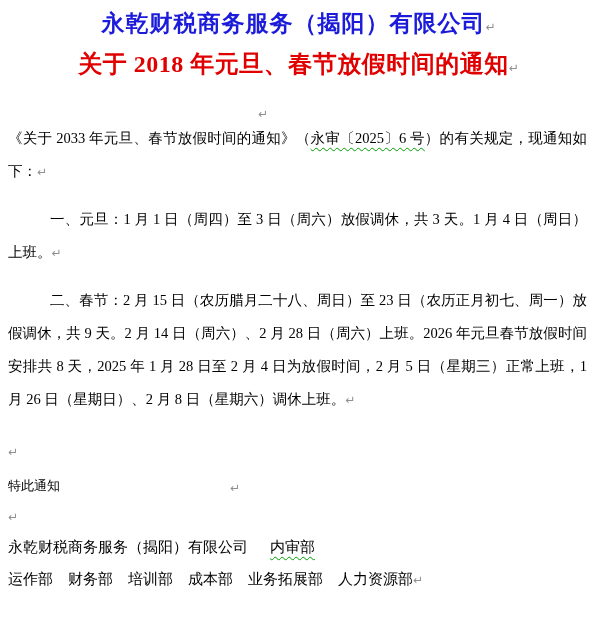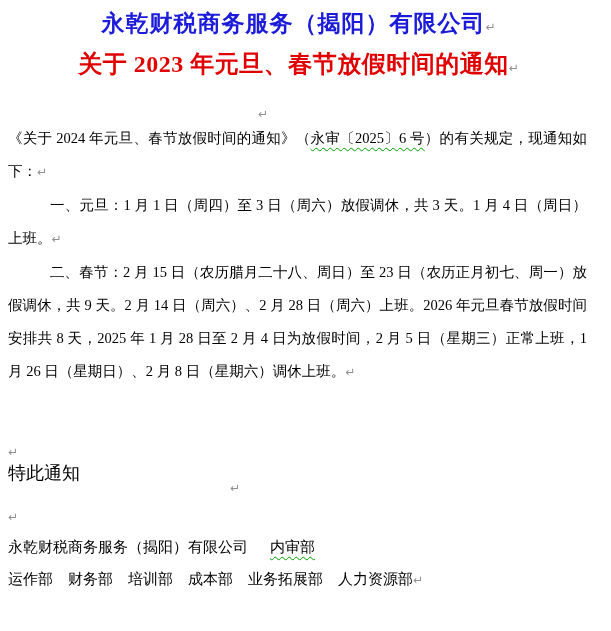--- a/index.html
+++ b/index.html
@@ -40,31 +40,31 @@
   }
   .pilcrow-line{position:absolute;font-size:12px;}
   .body-text{
     position:absolute;
     top:122px;left:8px;width:579px;
     font-size:14.5px;
     line-height:33px;
     text-align:justify;
   }
   .body-text p{margin:0;padding:0;}
-  .body-text p.indent{text-indent:42px;}
+  .body-text p.indent{text-indent:42px;margin-top:14px;}
   .squiggle{
     text-decoration-line:underline;
     text-decoration-style:wavy;
     text-decoration-color:var(--squiggle_green);
     text-decoration-thickness:1px;
     text-underline-offset:4px;
   }
   .closing{
-    position:absolute;top:457px;left:8px;
-    font-size:18px;line-height:33px;
+    position:absolute;top:469px;left:8px;
+    font-size:13px;line-height:33px;
   }
   .closing-mark{position:absolute;top:478px;left:230px;}
   .footer-line{
     position:absolute;left:8px;right:22px;
     text-align:left;
     font-size:15px;
     white-space:nowrap;
   }
   .f-company{top:538px;}
   .f-depts{top:570px;}
@@ -74,30 +74,30 @@
 </head>
 <body>
 
 <div class="page">
 
   <div class="centered title-company">
     <span>永乾财税商务服务（揭阳）有限公司</span><span class="pilcrow">↵</span>
   </div>
 
   <div class="centered title-notice">
-    <span>关于 2023 年元旦、春节放假时间的通知</span><span class="pilcrow">↵</span>
+    <span>关于 2018 年元旦、春节放假时间的通知</span><span class="pilcrow">↵</span>
   </div>
 
 
   <div class="pilcrow-line" style="top:107px;left:258px;">
     <span class="pilcrow">↵</span>
   </div>
 
   <div class="body-text">
-    <p><span>《关于 2024 年元旦、春节放假时间的通知》（</span><span class="squiggle">永审〔2025〕6 号</span><span>）的有关规定，现通知如下：</span><span class="pilcrow">↵</span></p>
+    <p><span>《关于 2033 年元旦、春节放假时间的通知》（</span><span class="squiggle">永审〔2025〕6 号</span><span>）的有关规定，现通知如下：</span><span class="pilcrow">↵</span></p>
     <p class="indent"><span>一、元旦：1 月 1 日（周四）至 3 日（周六）放假调休，共 3 天。1 月 4 日（周日）上班。</span><span class="pilcrow">↵</span></p>
     <p class="indent"><span>二、春节：2 月 15 日（农历腊月二十八、周日）至 23 日（农历正月初七、周一）放假调休，共 9 天。2 月 14 日（周六）、2 月 28 日（周六）上班。2026 年元旦春节放假时间安排共 8 天，2025 年 1 月 28 日至 2 月 4 日为放假时间，2 月 5 日（星期三）正常上班，1 月 26 日（星期日）、2 月 8 日（星期六）调休上班。</span><span class="pilcrow">↵</span></p>
   </div>
 
   <div class="pilcrow-line" style="top:445px;left:8px;">
     <span class="pilcrow">↵</span>
   </div>
 
   <div class="closing">
     <span>特此通知</span>

